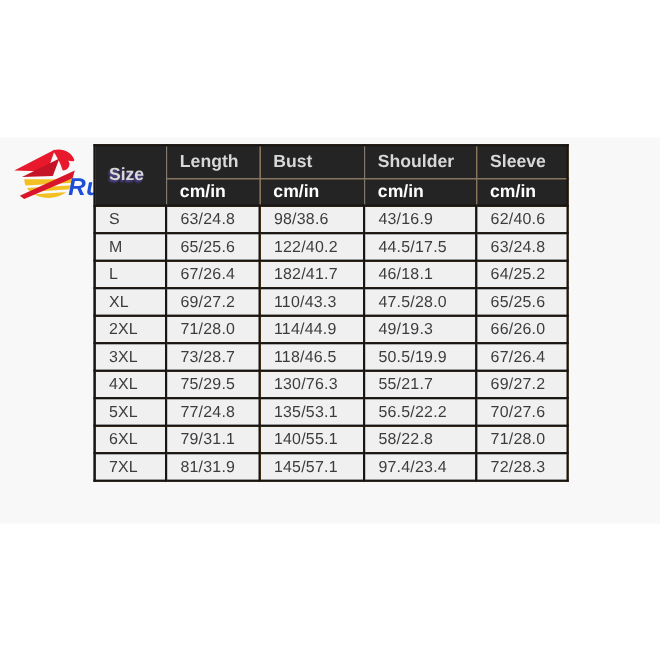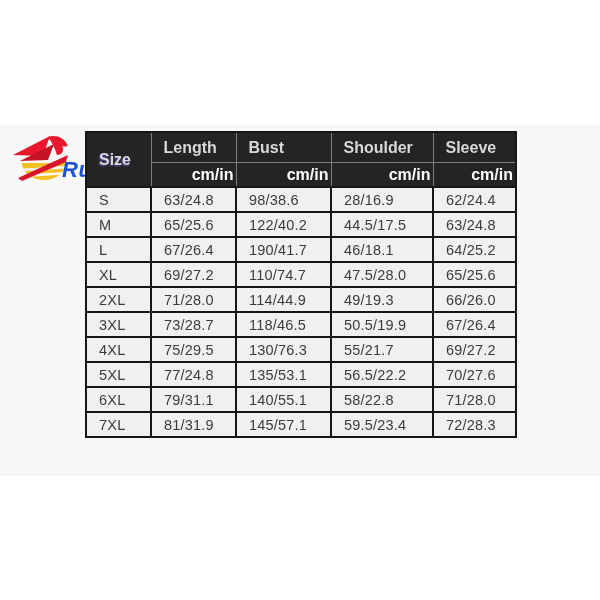--- a/index.html
+++ b/index.html
@@ -25,21 +25,21 @@
     background:#a16207;
   }
   .size-table th,.size-table td{
     padding:0 2px 0 12px;text-align:left;vertical-align:middle;
     white-space:nowrap;overflow:hidden;
   }
   .size-table thead th{
     background:#242424;border:1px solid #7d7d7d;font-weight:bold;
   }
   .size-table tr.label-row th{height:29px;font-size:16px;color:#d8d8d8;}
-  .size-table tr.unit-row th{height:23px;font-size:16px;color:#ffffff;text-align:right;}
+  .size-table tr.unit-row th{height:23px;font-size:16px;color:#ffffff;}
   .size-table th.size-cell{
     font-size:17px;color:#eceaf6;
     text-shadow:-1px 1px 2px rgba(110,85,215,0.75);
   }
   .size-table tbody td{
     background:#f0f0f0;border:2px solid #161616;
     height:23px;font-size:14.5px;color:#3c3c3c;letter-spacing:0.2px;
   }
 </style>
 </head>
@@ -90,41 +90,41 @@
       <th>cm/in</th>
       <th>cm/in</th>
       <th>cm/in</th>
     </tr>
   </thead>
   <tbody>
       <tr>
         <td>S</td>
         <td>63/24.8</td>
         <td>98/38.6</td>
-        <td>28/16.9</td>
-        <td>62/24.4</td>
+        <td>43/16.9</td>
+        <td>62/40.6</td>
       </tr>
       <tr>
         <td>M</td>
         <td>65/25.6</td>
         <td>122/40.2</td>
         <td>44.5/17.5</td>
         <td>63/24.8</td>
       </tr>
       <tr>
         <td>L</td>
         <td>67/26.4</td>
-        <td>190/41.7</td>
+        <td>182/41.7</td>
         <td>46/18.1</td>
         <td>64/25.2</td>
       </tr>
       <tr>
         <td>XL</td>
         <td>69/27.2</td>
-        <td>110/74.7</td>
+        <td>110/43.3</td>
         <td>47.5/28.0</td>
         <td>65/25.6</td>
       </tr>
       <tr>
         <td>2XL</td>
         <td>71/28.0</td>
         <td>114/44.9</td>
         <td>49/19.3</td>
         <td>66/26.0</td>
       </tr>
@@ -153,17 +153,17 @@
         <td>6XL</td>
         <td>79/31.1</td>
         <td>140/55.1</td>
         <td>58/22.8</td>
         <td>71/28.0</td>
       </tr>
       <tr>
         <td>7XL</td>
         <td>81/31.9</td>
         <td>145/57.1</td>
-        <td>59.5/23.4</td>
+        <td>97.4/23.4</td>
         <td>72/28.3</td>
       </tr>
     </tbody>
 </table>
 
 </body></html>

